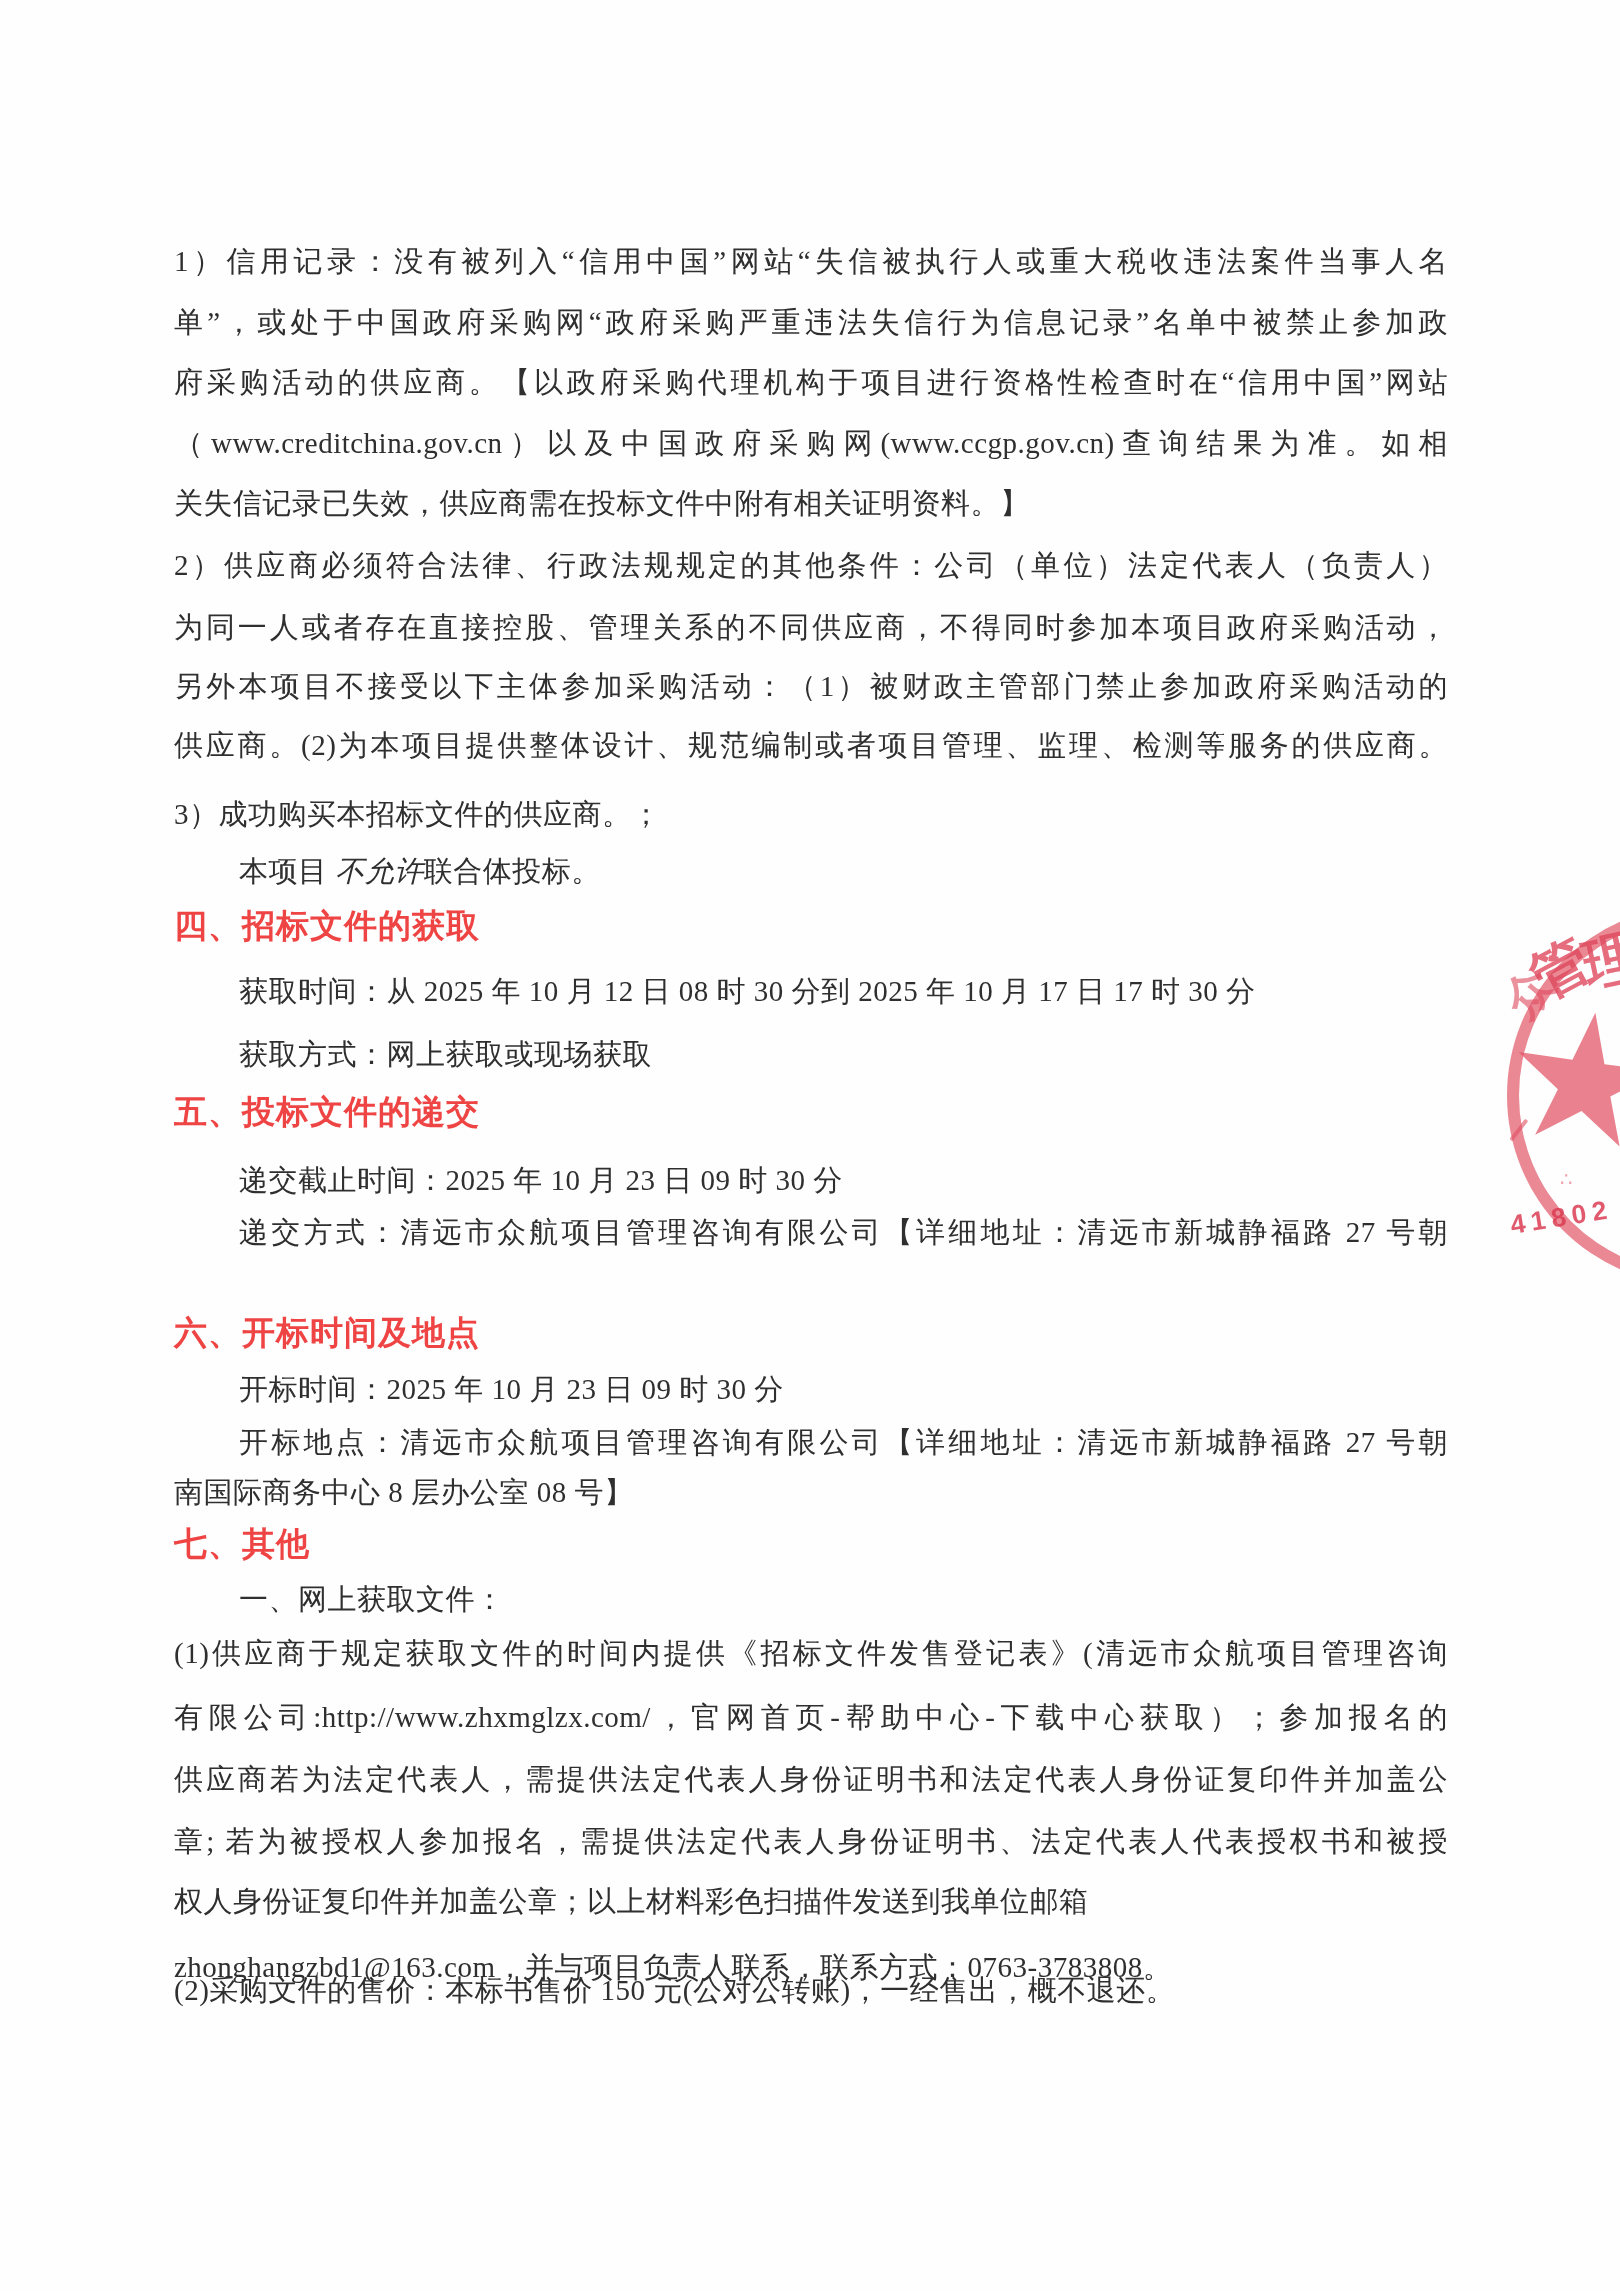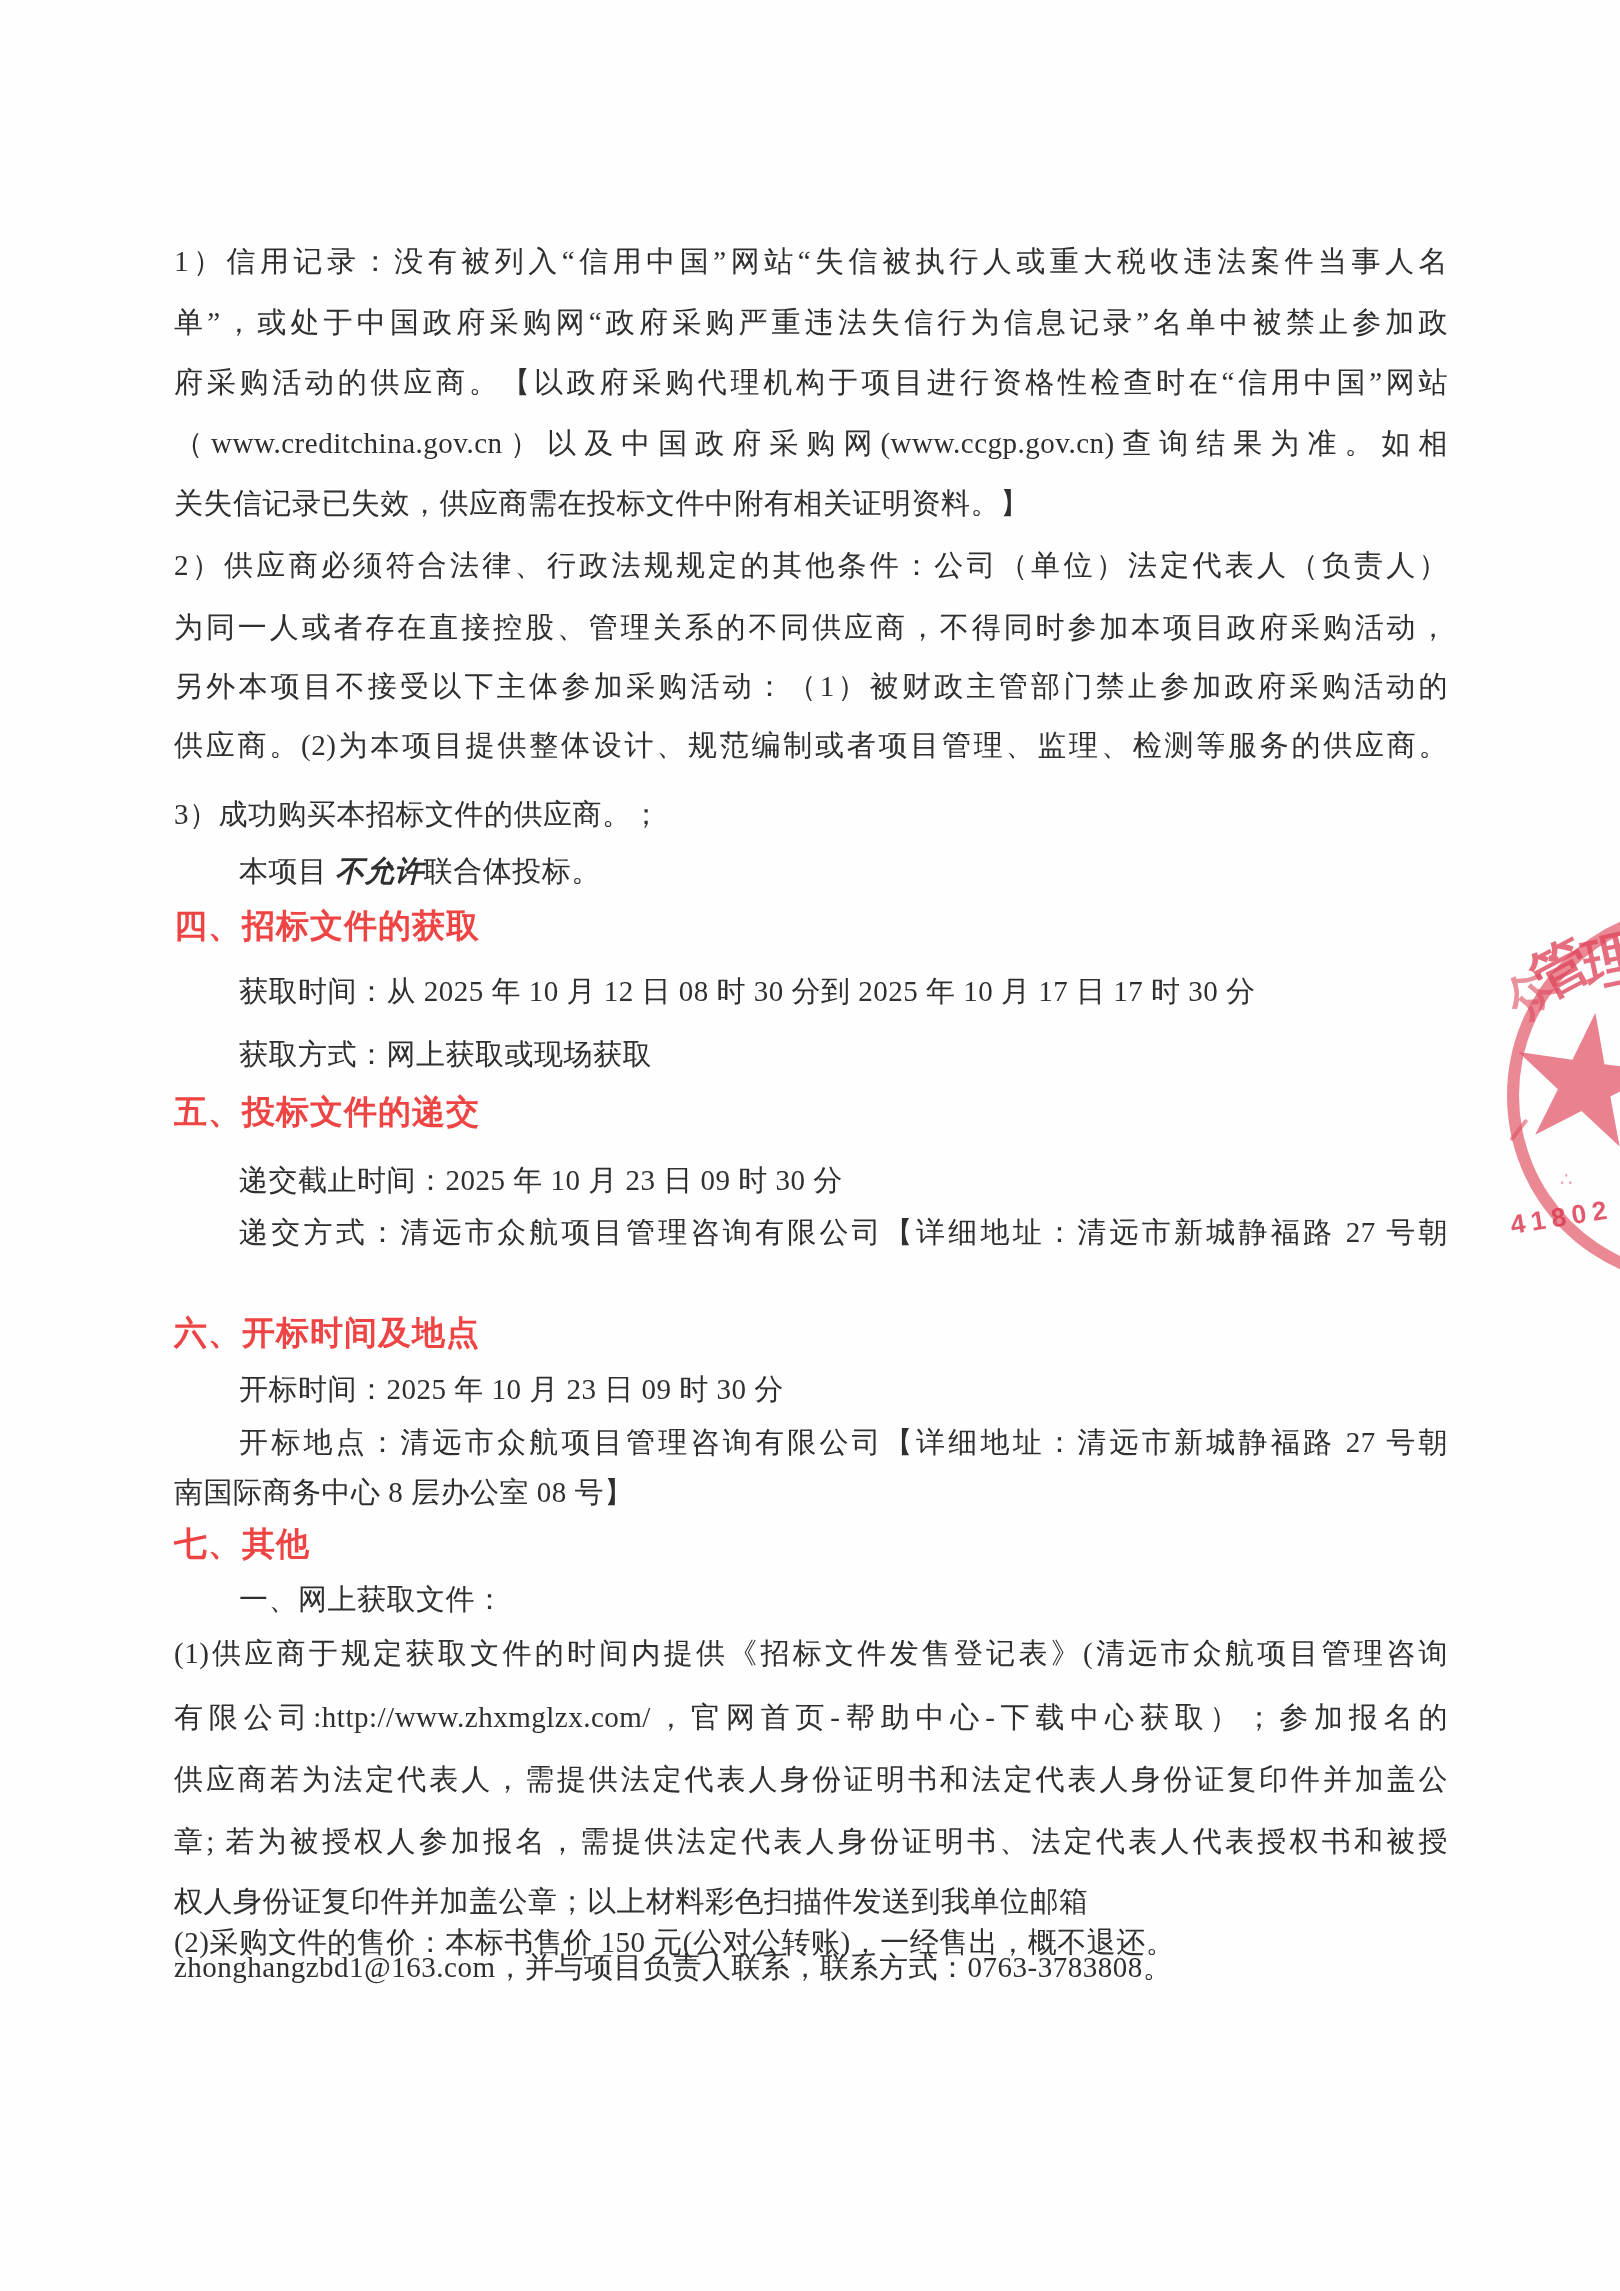--- a/index.html
+++ b/index.html
@@ -19,21 +19,21 @@
   }
   .jl{ text-align:justify; text-align-last:justify; }
   .ind{ padding-left:65px; width:1210px; }
   .wind{ text-indent:65px; }
   .hd{
     position:absolute;left:174px;width:1274px;
     font-family:"Liberation Sans","DejaVu Sans",sans-serif;
     font-size:33px;font-weight:700;color:#ef4444;
     line-height:43px;letter-spacing:1px;
   }
-  .em-i{ font-style:italic;font-weight:bold; }
+  .em-i{ font-style:italic; }
   
   .stamp{ position:absolute;left:0;top:0;width:100%;height:100%;pointer-events:none; }
   .stamp-ring{
     position:absolute;left:1507px;top:906px;
     width:353px;height:355px;border-radius:50%;
     border:12.7px solid rgba(224,80,98,0.68);
   }
   .stamp-star{
     position:absolute;left:1512px;top:1012px;width:147px;height:142px;
     background:rgba(224,80,98,0.72);
@@ -100,21 +100,21 @@
   <div class="l" style="top:1474px">南国际商务中心 8 层办公室 08 号】</div>
 
   <div class="hd" style="top:1522px">七、其他</div>
   <div class="l ind" style="top:1581px">一、网上获取文件：</div>
   <div class="l jl" style="top:1635px">(1)供应商于规定获取文件的时间内提供《招标文件发售登记表》(清远市众航项目管理咨询</div>
   <div class="l jl" style="top:1699px">有限公司:http://www.zhxmglzx.com/，官网首页-帮助中心-下载中心获取）；参加报名的</div>
   <div class="l jl" style="top:1761px">供应商若为法定代表人，需提供法定代表人身份证明书和法定代表人身份证复印件并加盖公</div>
   <div class="l jl" style="top:1823px">章; 若为被授权人参加报名，需提供法定代表人身份证明书、法定代表人代表授权书和被授</div>
   <div class="l" style="top:1883px">权人身份证复印件并加盖公章；以上材料彩色扫描件发送到我单位邮箱</div>
   <div class="l" style="top:1949px">zhonghangzbd1@163.com，并与项目负责人联系，联系方式：0763-3783808。</div>
-  <div class="l" style="top:1924px">(2)采购文件的售价：本标书售价 150 元(公对公转账)，一经售出，概不退还。</div>
+  <div class="l" style="top:1972px">(2)采购文件的售价：本标书售价 150 元(公对公转账)，一经售出，概不退还。</div>
 
   <div class="stamp">
     <div class="stamp-ring"></div>
     <div class="stamp-star"></div>
     <span class="stamp-char sc-left">众</span>
     <span class="stamp-char sc-mid">管</span>
     <span class="stamp-char sc-right">理</span>
     <span class="stamp-serial">41802</span>
     <div class="stamp-mark1"></div>
     <div class="stamp-mark2">∴</div>

